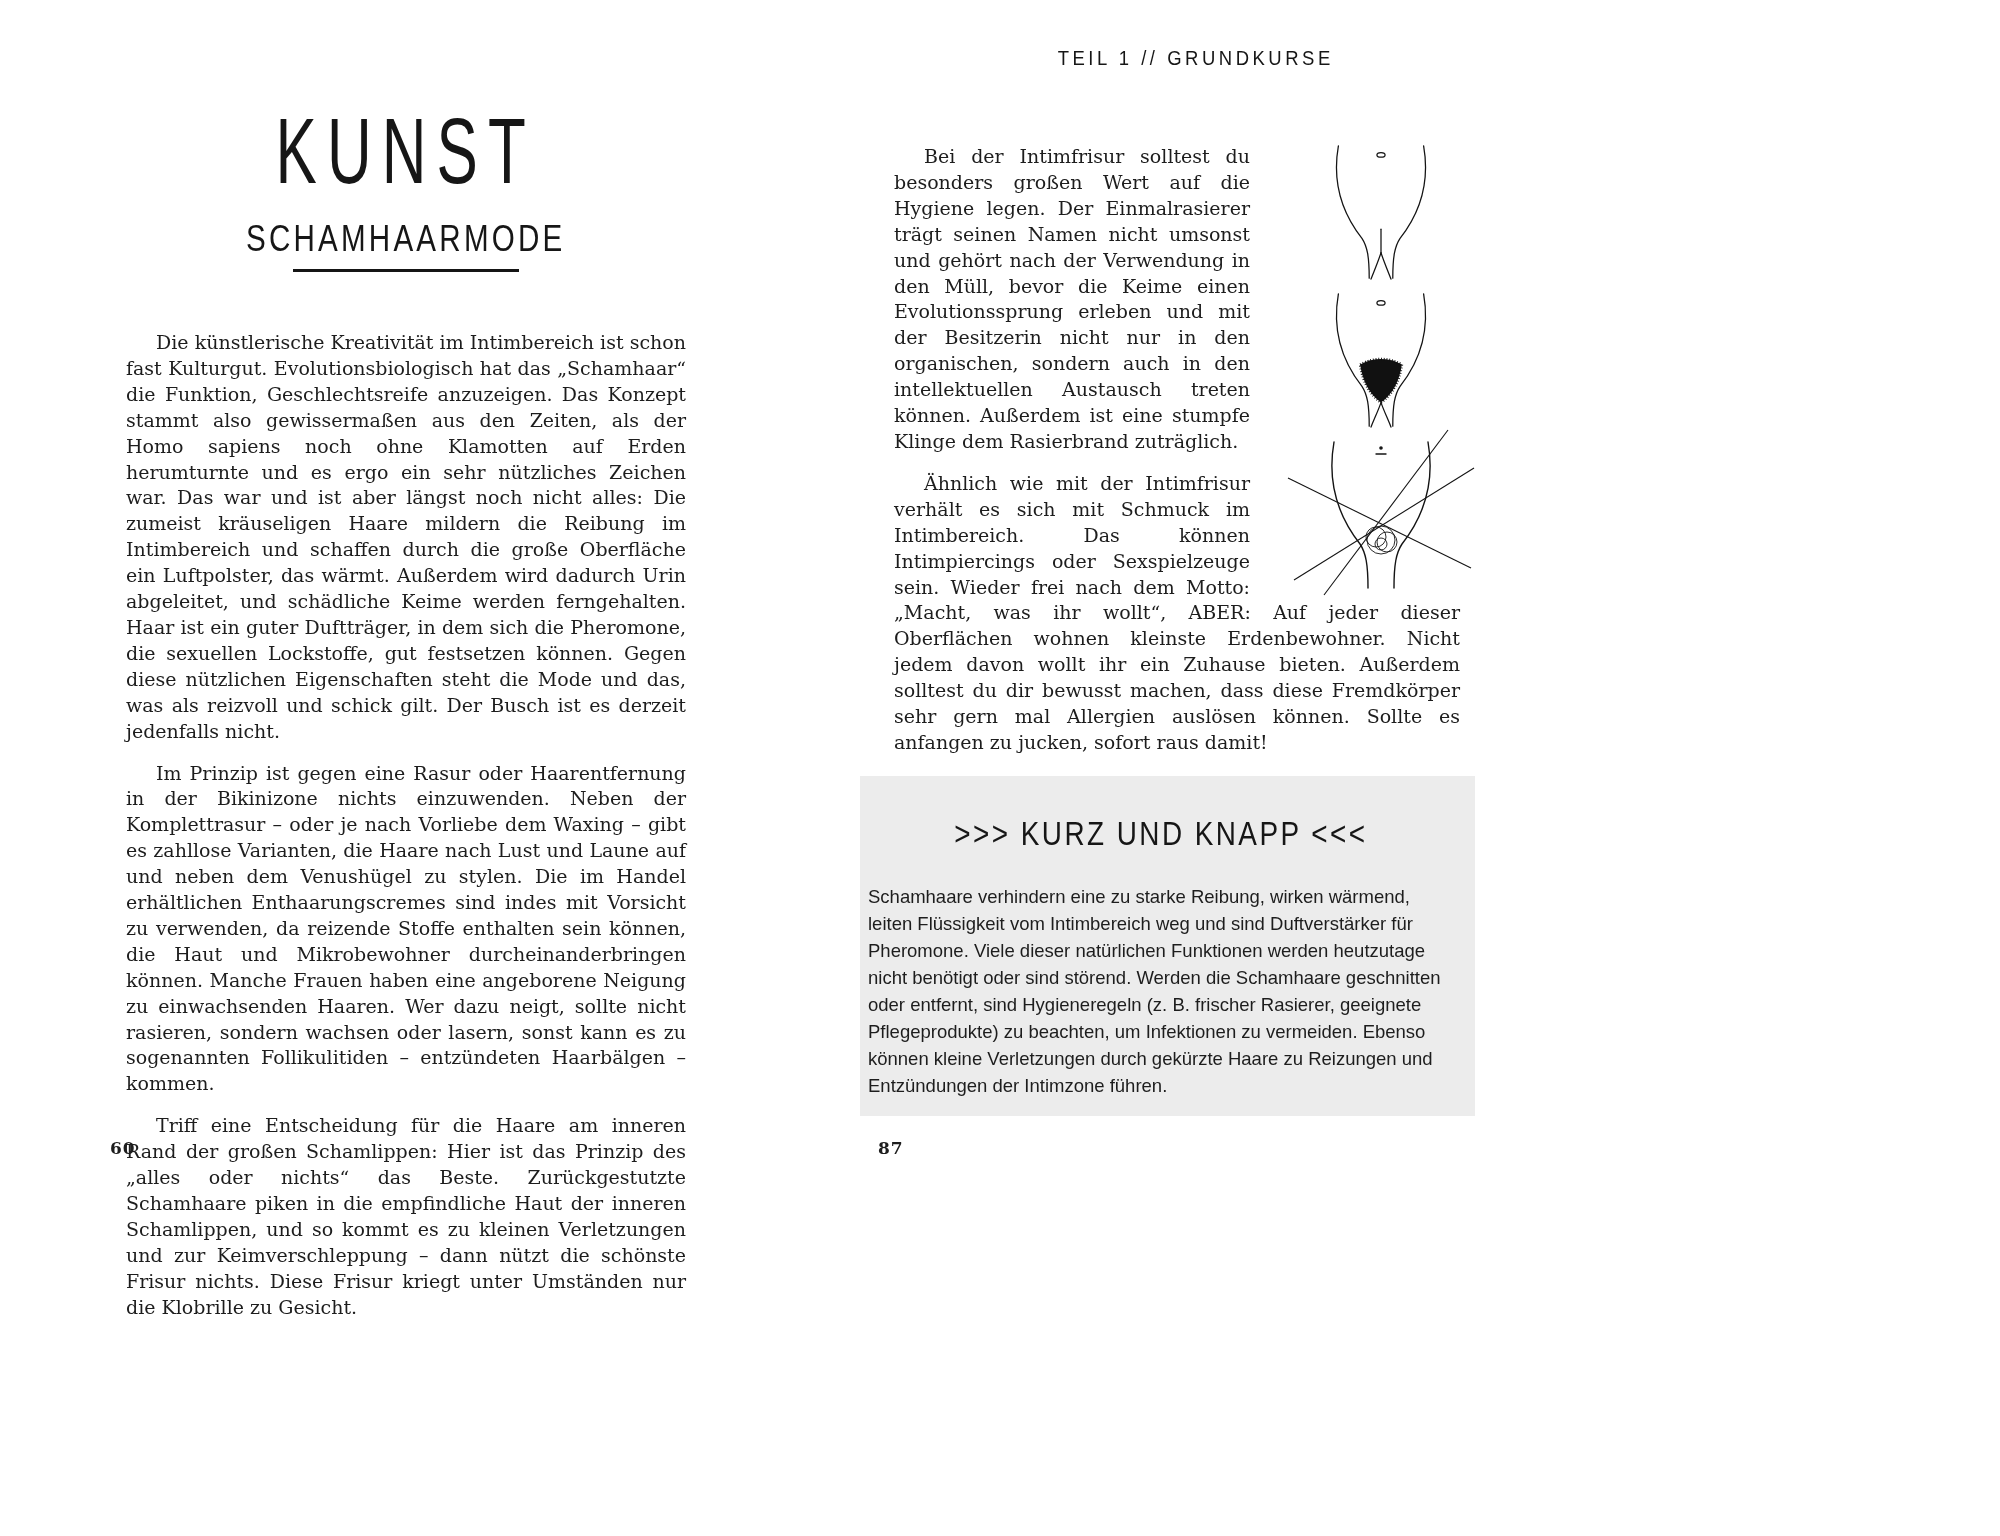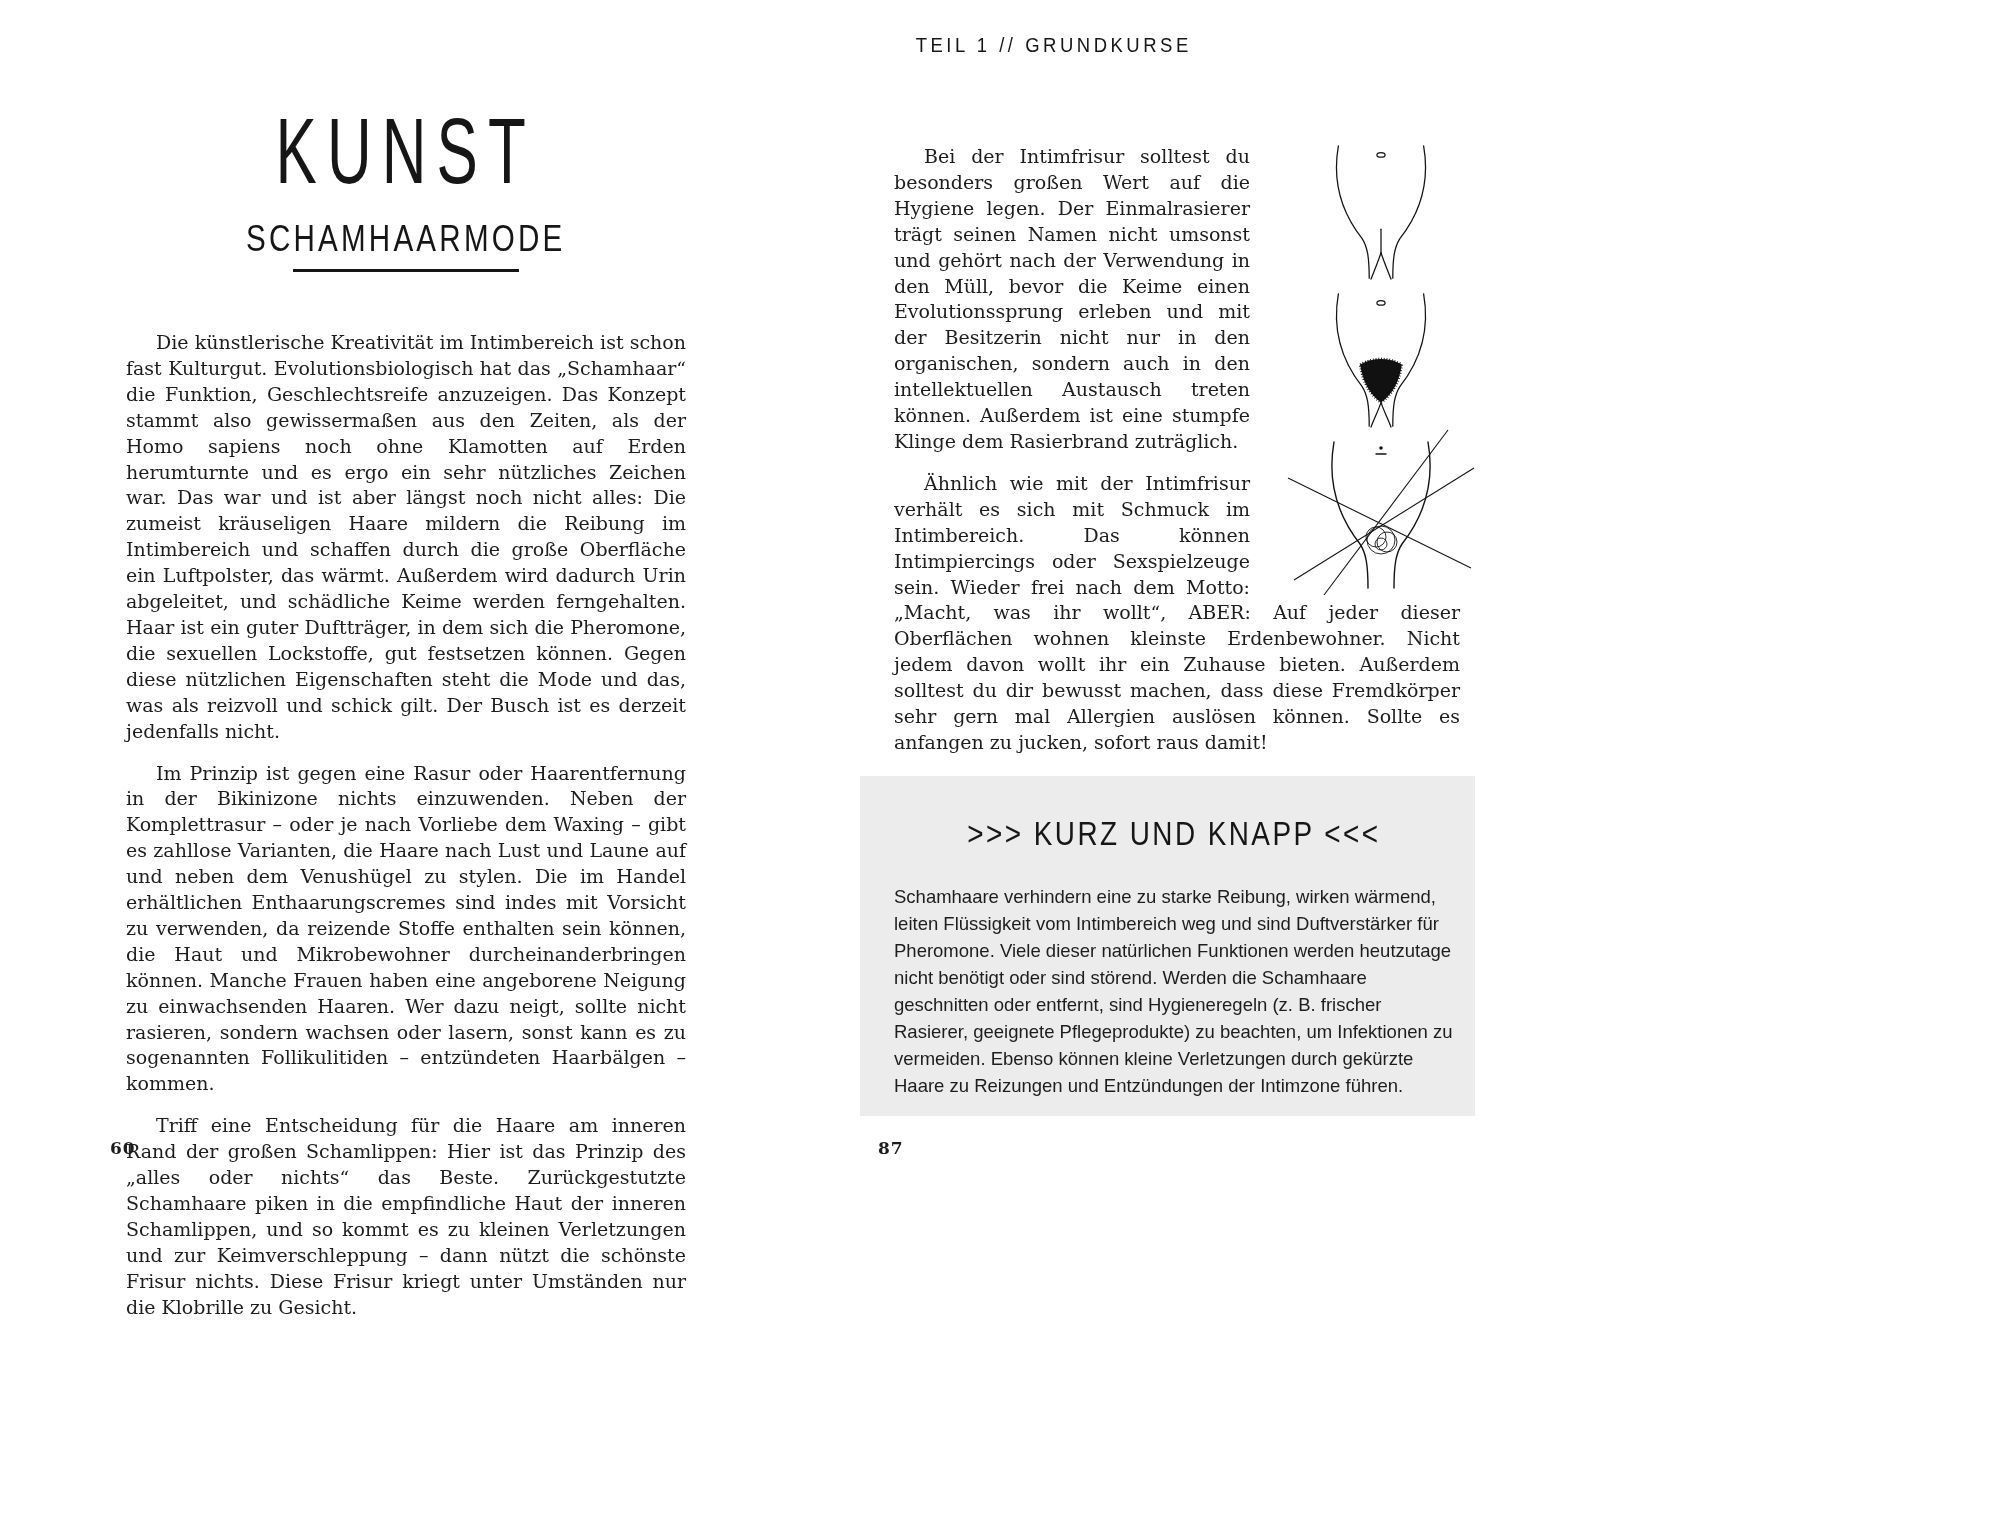--- a/index.html
+++ b/index.html
@@ -16,22 +16,22 @@
   }
   .hand {
     font-family: "Liberation Sans", sans-serif;
     font-weight: 400;
     color: #161616;
   }
 
   
   .chapter-header {
     position: absolute;
-    left: 878px; top: 33px; width: 598px;
-    text-align: left;
+    left: 878px; top: 46px; width: 598px;
+    text-align: center;
     font-size: 21px;
     letter-spacing: 4px;
   }
   .chapter-header span { display:inline-block; transform: scaleX(0.88); transform-origin: right center; }
 
   
   .left-col {
     position: absolute;
     left: 110px; top: 108px; width: 592px;
   }
@@ -82,21 +82,21 @@
     gap: 12px;
   }
   .illustrations svg { overflow: visible; display: block; }
 
   
   .summary-box {
     position: absolute;
     left: 860px; top: 776px; width: 615px; height: 340px;
     background: #ececec;
     box-sizing: border-box;
-    padding: 38px 22px 0 34px;
+    padding: 38px 22px 0 8px;
   }
   .summary-title { text-align: center; margin-bottom: 30px; }
   .summary-title span {
     display: inline-block;
     font-size: 34px;
     letter-spacing: 3px;
     transform: scaleX(0.82);
     transform-origin: center;
   }
   .summary-text {

